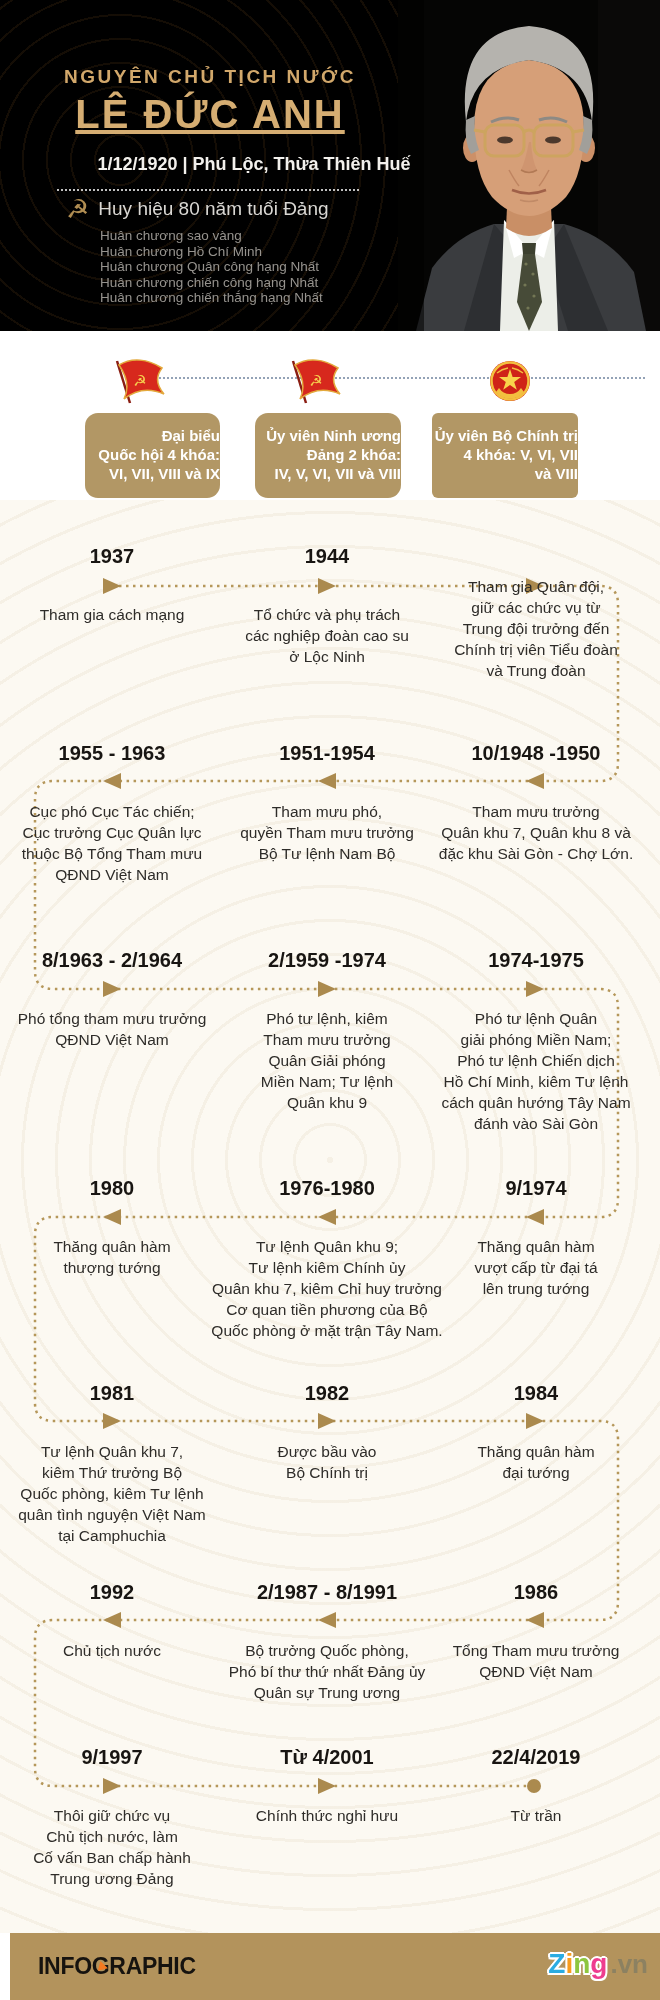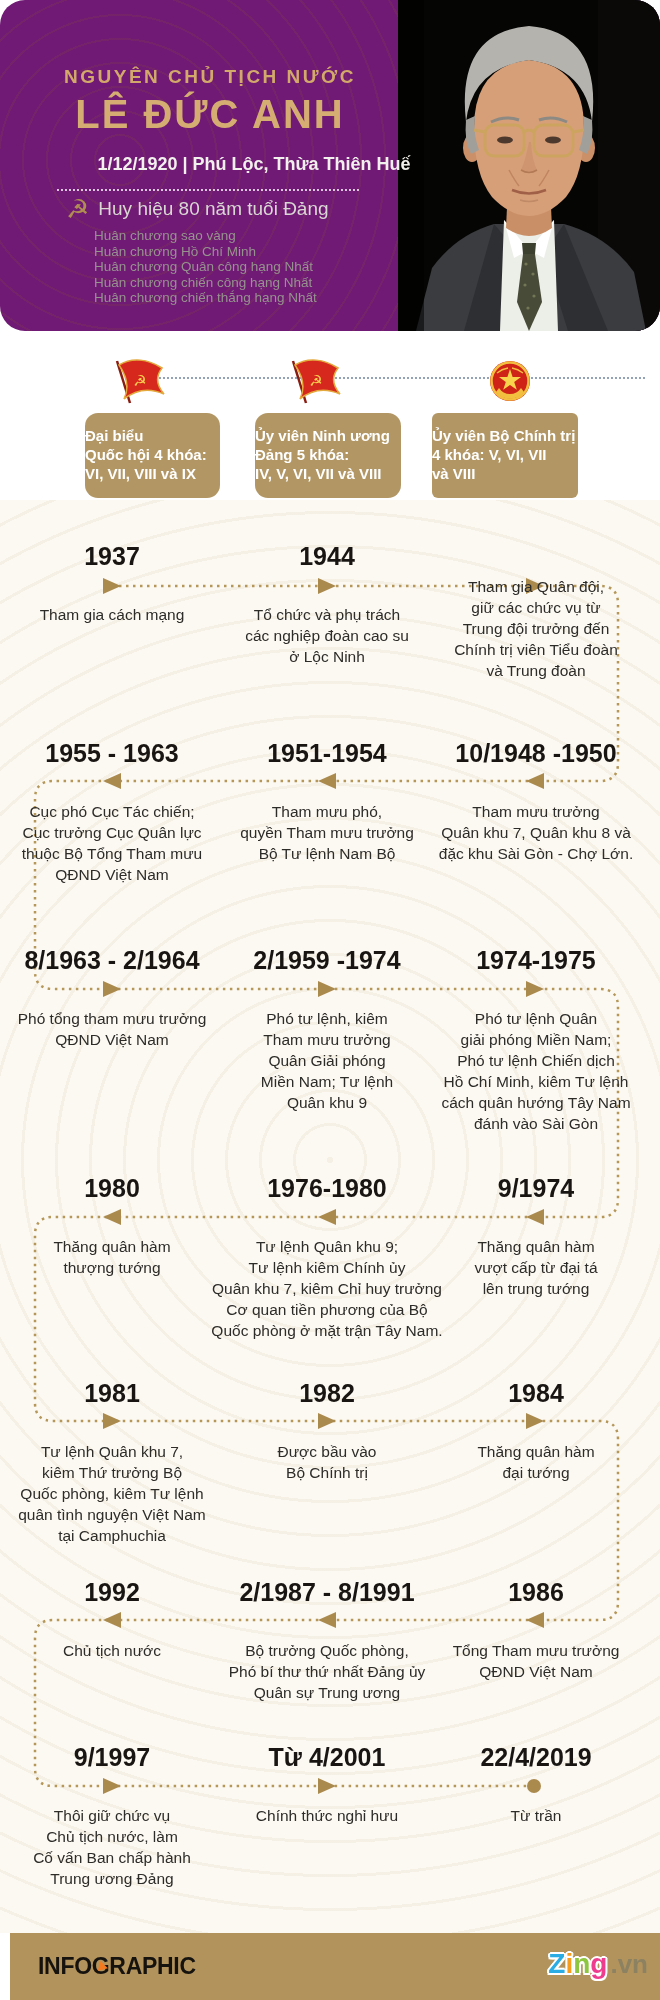--- a/index.html
+++ b/index.html
@@ -1,59 +1,59 @@
 <!DOCTYPE html>
 <html><head>
 <meta charset="utf-8">
 <style>
   html,body{margin:0;padding:0;background:#e8e8e8;}
   .page{position:relative;width:660px;height:2000px;margin:0 auto;background:#fff;overflow:hidden;
         font-family:"Liberation Sans", sans-serif;}
 
   
-  .hero{position:absolute;top:0;left:0;width:660px;height:331px;background:#701a75;overflow:hidden;border-radius:25px;}
+  .hero{position:absolute;top:0;left:0;width:660px;height:331px;background:#000000;overflow:hidden;}
   .hero-pattern{position:absolute;left:-60px;top:-40px;width:460px;height:420px;
     background:repeating-radial-gradient(circle at 180px 200px, rgba(146,94,36,0.14) 0 2px, transparent 2px 24px);}
   .hero-left{position:absolute;left:0;top:0;width:420px;height:100%;}
   .pretitle{position:absolute;top:66px;left:0;width:420px;text-align:center;color:#d2a86b;
     font-size:19px;font-weight:600;letter-spacing:2.5px;}
   .name{position:absolute;top:92px;left:0;width:420px;text-align:center;color:#d5ad72;
-    font-size:40px;font-weight:700;letter-spacing:2px;}
+    font-size:40px;font-weight:700;letter-spacing:2px;text-decoration:underline;}
   .birth{position:absolute;top:154px;left:0;width:420px;text-align:center;color:#f2f0ec;
     font-size:18px;font-weight:600;padding-left:44px;}
   .hero-divider{position:absolute;top:189px;left:57px;width:302px;border-top:2px dotted rgba(255,255,255,0.75);}
   .badge-row{position:absolute;top:194px;left:66px;display:flex;align-items:flex-start;}
   .badge-icon{font-size:26px;color:#b08d52;line-height:30px;}
   .badge-title{margin-left:9px;color:#d9d7d3;font-size:19px;line-height:30px;}
-  .medals{position:absolute;top:228px;left:94px;color:#96938e;font-size:13.5px;line-height:15.5px;}
+  .medals{position:absolute;top:228px;left:100px;color:#96938e;font-size:13.5px;line-height:15.5px;}
   .portrait{position:absolute;right:0;top:0;width:262px;height:331px;}
 
   
   .flags-band{position:absolute;top:331px;left:0;width:660px;height:81px;background:#fff;}
   .flags-dots{position:absolute;top:46px;left:150px;width:495px;border-top:2px dotted #93a2b6;}
   .flag-1{position:absolute;left:110px;top:28px;}
   .flag-2{position:absolute;left:286px;top:28px;}
   .emblem{position:absolute;left:488px;top:28px;}
 
   
   .roles-band{position:absolute;top:412px;left:0;width:660px;height:88px;background:#fff;}
   .role-box{position:absolute;top:1px;height:85px;background:#b29765;border-radius:13px;color:#fff;
-    font-weight:700;font-size:15px;line-height:19px;text-align:left;padding-top:13px;box-sizing:border-box;}
+    font-weight:700;font-size:15px;line-height:19px;text-align:right;padding-top:13px;box-sizing:border-box;}
   .role-box span{display:block;}
   .role-1{left:85px;width:135px;}
   .role-2{left:255px;width:146px;}
   .role-3{left:432px;width:146px;border-radius:6px;}
 
   
   .timeline{position:absolute;top:500px;left:0;width:660px;height:1433px;background:#fcf9f2;overflow:hidden;}
   .tl-pattern{position:absolute;left:-150px;top:-60px;width:960px;height:1500px;
     background:repeating-radial-gradient(circle at 480px 720px, rgba(176,147,92,0.085) 0 3px, transparent 3px 34px);}
   .tl-svg{position:absolute;left:0;top:0;}
   .tl-cell{position:absolute;text-align:center;}
-  .tl-year{font-size:25px;font-weight:700;color:#181512;line-height:28px;white-space:nowrap;}
+  .tl-year{font-size:20px;font-weight:700;color:#181512;line-height:28px;white-space:nowrap;}
   .tl-desc{margin-top:34px;font-size:15.5px;line-height:21px;color:#2e2c29;white-space:pre-line;}
   .r1{top:42px}.r2{top:239px}.r3{top:446px}.r4{top:674px}.r5{top:879px}.r6{top:1078px}.r7{top:1243px}
   .c1{left:2px;width:220px}.c2{left:217px;width:220px}.c3{left:426px;width:220px}
   .tl-cell.r4.c2{left:202px;width:250px}
 
   
   .footer{position:absolute;top:1933px;left:10px;width:660px;height:67px;background:#b3935c;}
   .brand{position:absolute;left:28px;top:0;line-height:67px;font-size:23px;font-weight:800;
     letter-spacing:-0.3px;color:#16130f;}
   .brand-arrow{position:absolute;left:89px;top:29px;width:0;height:0;
@@ -175,21 +175,21 @@
   </section>
 
   <section class="roles-band">
     <div class="role-box role-1">
       <span>Đại biểu</span>
       <span>Quốc hội 4 khóa:</span>
       <span>VI, VII, VIII và IX</span>
     </div>
     <div class="role-box role-2">
       <span>Ủy viên Ninh ương</span>
-      <span>Đảng 5 khóa:</span>
+      <span>Đảng 2 khóa:</span>
       <span>IV, V, VI, VII và VIII</span>
     </div>
     <div class="role-box role-3">
       <span>Ủy viên Bộ Chính trị</span>
       <span>4 khóa: V, VI, VII</span>
       <span>và VIII</span>
     </div>
   </section>
 
   <section class="timeline">

